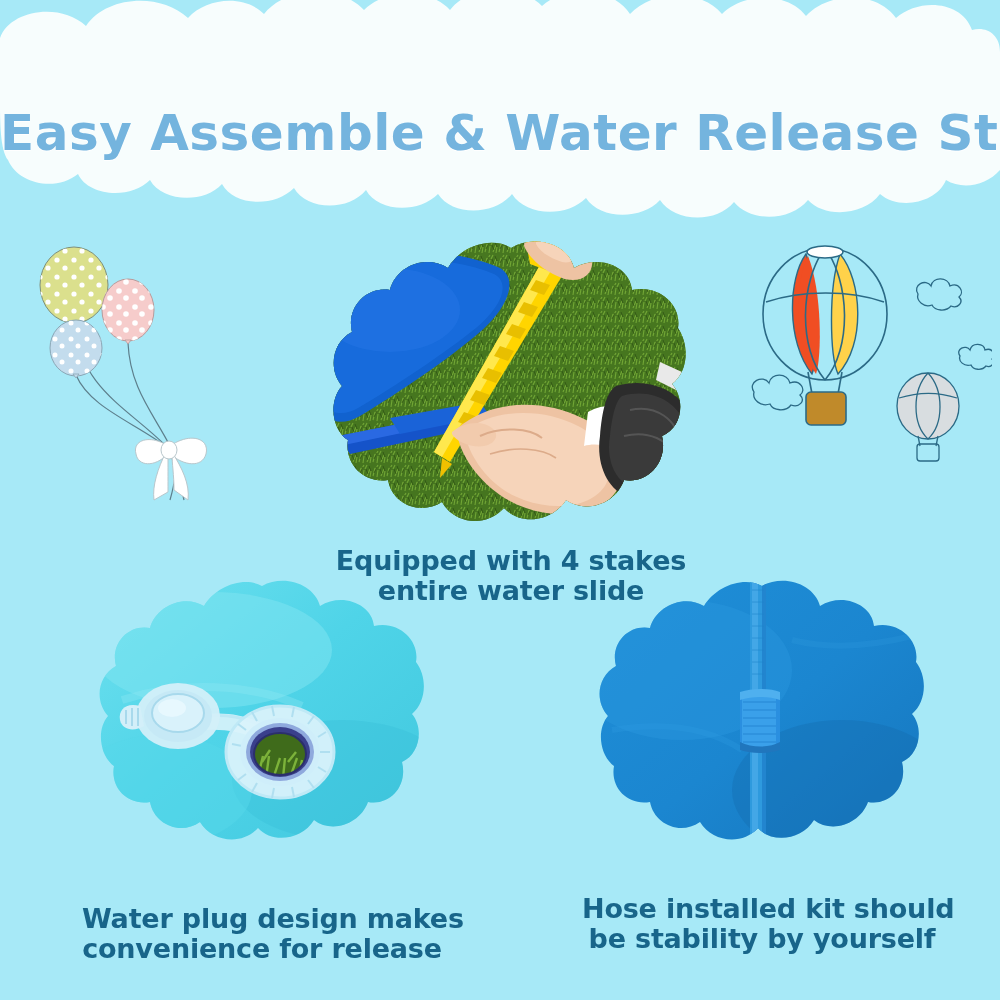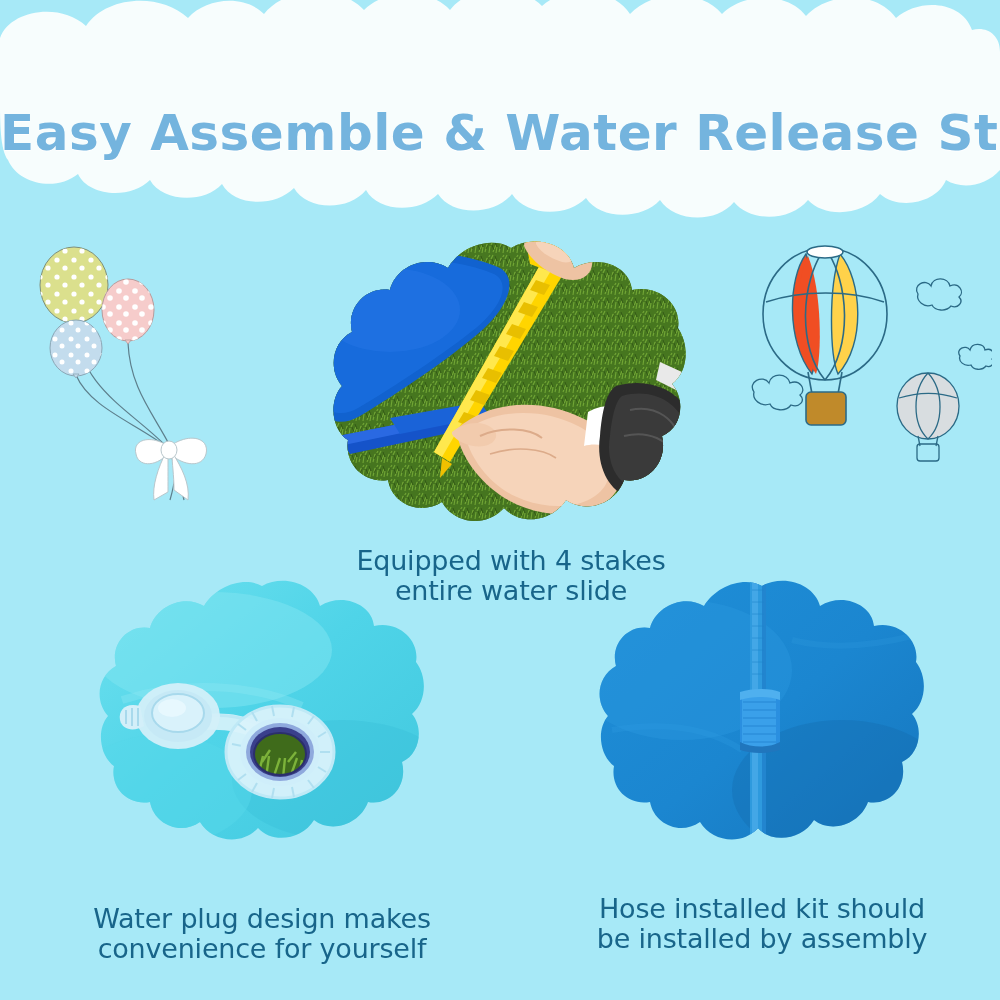--- a/index.html
+++ b/index.html
@@ -26,21 +26,21 @@
 
   
   .panel{position:absolute;}
   .panel svg{display:block;overflow:visible;}
 
   
   .caption{
     position:absolute;text-align:center;
     color:#18658a;
     font-family:"DejaVu Sans", sans-serif;
-    font-size:27px;font-weight:400;line-height:1.1;
+    font-size:27px;font-weight:700;line-height:1.1;
     letter-spacing:-.2px;
     white-space:nowrap;
   }
   .caption span{display:block;}
 
   
   .deco{position:absolute;}
   .deco svg{display:block;}
 </style>
 </head>
@@ -347,21 +347,21 @@
             </g>
           </g>
           <ellipse cx="188" cy="174" rx="26" ry="21" fill="none" stroke="#2b2f6b" stroke-width="2"></ellipse>
         </g>
       </g>
     </svg>
   </div>
 
   <div class="caption" style="left:82px;top:904px;width:360px;">
     <span>Water plug design makes</span>
-    <span>convenience for yourself</span>
+    <span>convenience for release</span>
   </div>
 
   <div class="panel" style="left:592px;top:580px;width:340px;height:290px;">
     <svg viewBox="0 0 340 290" width="340" height="290">
       <defs>
         <clipPath id="flowerRight">
           <path d="M170 6
             C192 -6 222 4 228 26
             C250 12 280 24 282 46
             C306 40 328 60 324 82
@@ -422,21 +422,21 @@
           </g>
           <path d="M148 112 C160 108 178 108 188 112 L188 120 C176 116 160 116 148 120 Z" fill="#4fb0ef"></path>
           <path d="M148 162 C160 168 178 168 188 162 L188 170 C176 174 160 174 148 170 Z" fill="#2076bd"></path>
         </g>
       </g>
     </svg>
   </div>
 
   <div class="caption" style="left:582px;top:894px;width:360px;">
     <span>Hose installed kit should</span>
-    <span>be installed by assembly</span>
+    <span>be stability by yourself</span>
   </div>
 
   <div class="banner">
     <svg viewBox="0 0 1000 220" width="1000" height="220" preserveAspectRatio="none">
       <path fill="#f7fdfd" d="
         M0 38
         C10 10 60 2 86 26
         C106 -4 160 -8 188 18
         C206 -2 244 -6 264 14
         C286 -14 340 -16 364 10

